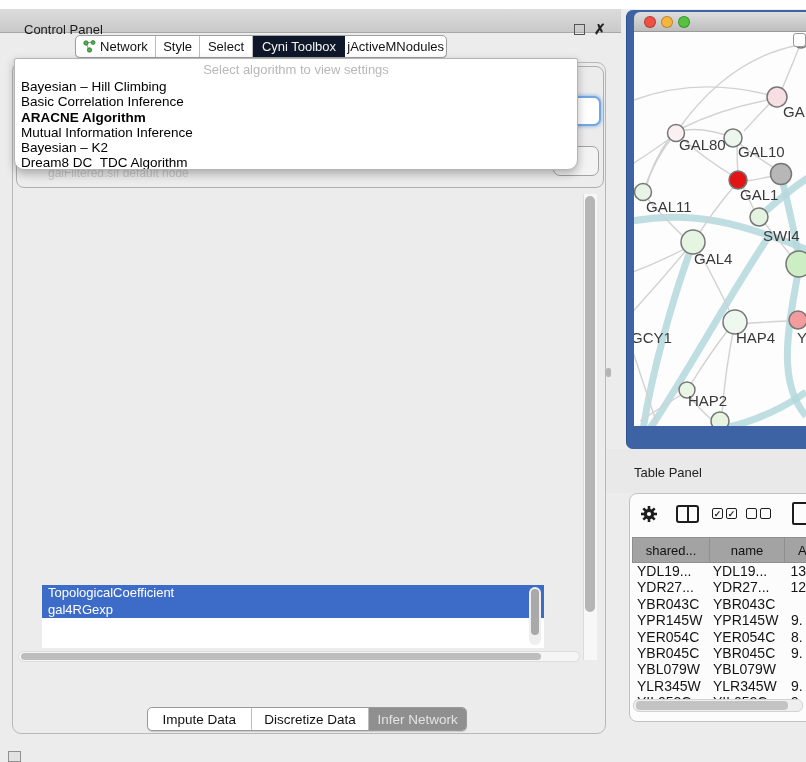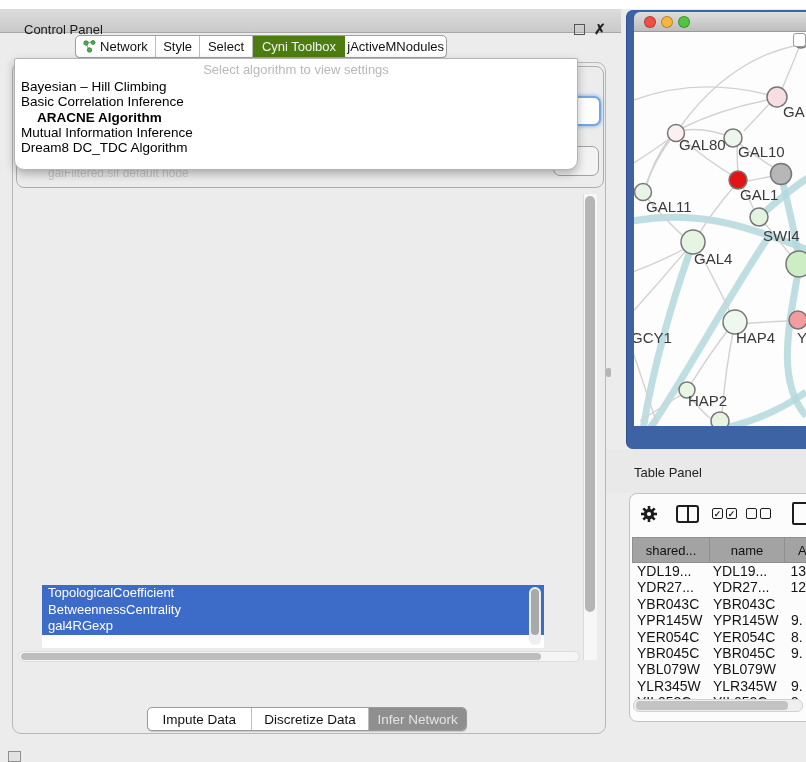--- a/index.html
+++ b/index.html
@@ -13,38 +13,38 @@
   .cp-title{left:24px;top:13px;font-size:13px;color:#1a1a1a;}
   .float-btn{left:574px;top:15px;width:11px;height:11px;border:1.5px solid #555;background:transparent;}
   .close-btn{left:594px;top:12px;font-size:14px;font-weight:bold;color:#222;}
   
   .tabbar{left:75px;top:35px;width:372px;height:23px;display:flex;background:#ffffff;
           border:1px solid #9f9f9f;border-radius:5px;overflow:hidden;z-index:3;
           box-shadow:0 1px 1px rgba(0,0,0,.15);}
   .tabbar .tab{height:100%;display:flex;align-items:center;justify-content:center;
                font-size:13px;color:#111;border-right:1px solid #bdbdbd;gap:4px;}
   .tabbar .tab:last-child{border-right:none;}
-  .tabbar .tab.selected{background:#4d7c0f;color:#f3f3f3;border-right:none;}
+  .tabbar .tab.selected{background:#0f172a;color:#f3f3f3;border-right:none;}
   .w80{width:80px}.w44{width:44px}.w52{width:52px}.w94{width:94px}.w102{width:102px}
   
   .outer-box{left:12px;top:62px;width:594px;height:672px;border:1px solid #b8b8b8;border-radius:9px;
              background:#ececec;z-index:1;}
   
   .hidden-groupbox{left:16px;top:66px;width:588px;height:122px;border:1px solid #aeaeae;border-radius:8px;z-index:2;}
   .frag-blue{left:553px;top:96px;width:48px;height:30px;border:2px solid #74a7e2;border-radius:7px;
              background:#ffffff;box-shadow:0 0 4px #74a7e2;z-index:2;}
   .frag-gray{left:553px;top:146px;width:46px;height:30px;border:1px solid #a2a2a2;border-radius:7px;
              background:#f3f3f3;z-index:2;}
   .faint-combo-text{left:48px;top:166px;font-size:12px;color:#c6c6c6;z-index:2;white-space:nowrap;}
   
   .popup{left:14px;top:58px;width:564px;height:112px;background:#ffffff;border:1px solid #b4b4b4;
          border-radius:2px 2px 10px 10px;box-shadow:0 4px 10px rgba(0,0,0,.28);z-index:10;overflow:hidden;}
   .popup .placeholder{height:18px;line-height:18px;text-align:center;color:#b8b8b8;font-size:13px;margin-top:2px;}
   .popup .dd-item{height:15.3px;line-height:15.3px;font-size:13.5px;color:#000;padding-left:6px;white-space:nowrap;}
-  .popup .dd-item.bold{font-weight:bold;margin-left:16px;}
+  .popup .dd-item.bold{font-weight:bold;}
   
   .fset{position:absolute;border:1px solid #a6a6a6;border-radius:3px;box-sizing:border-box;}
   .legend{position:absolute;top:-8px;left:8px;background:#ececec;padding:0 4px;font-size:13px;color:#111;white-space:nowrap;}
   .lbl{position:absolute;font-size:13px;font-weight:bold;color:#111;white-space:nowrap;}
   .lbl.dim{color:#9f9f9f;}
   .plain{position:absolute;font-size:13px;color:#111;white-space:nowrap;}
   .combo{position:absolute;border:1px solid #8d8d8d;border-radius:4px;background:linear-gradient(#ffffff,#e4e4e4);
          box-shadow:0 1px 2px rgba(0,0,0,.12);font-size:13px;color:#111;box-sizing:border-box;}
   .combo .val{display:block;padding:3px 22px 0 13px;white-space:nowrap;overflow:hidden;}
   .stepper{position:absolute;right:7px;top:50%;margin-top:-6px;width:8px;height:12px;}
@@ -157,20 +157,21 @@
 <div class="abs frag-gray"></div>
 <div class="abs faint-combo-text">galFiltered.sif default node</div>
 
 <div class="abs popup">
   <div class="placeholder">Select algorithm to view settings</div>
   <div>
       <div class="dd-item">Bayesian – Hill Climbing</div>
       <div class="dd-item">Basic Correlation Inference</div>
       <div class="dd-item bold">ARACNE Algorithm</div>
       <div class="dd-item">Mutual Information Inference</div>
+      <div class="dd-item">Bayesian – K2</div>
       <div class="dd-item">Dream8 DC_TDC Algorithm</div>
     </div>
 </div>
 
 <div class="fset" style="left:16px;top:192px;width:586px;height:470px;">
   <span class="legend">Cyni Algorithm Settings</span>
 </div>
 
 <div class="fset" style="left:28px;top:222px;width:546px;height:168px;">
   <span class="legend" style="color:#2424e0;">Algorithm Definition</span>
@@ -215,21 +216,20 @@
 
 <div class="fset" style="left:28px;top:552px;width:546px;height:100px;">
   <span class="legend">
     <span>Sources for Network Inference</span>
     <span class="tri" style="font-size:11px;">▼</span>
   </span>
 </div>
 <span class="lbl" style="left:36px;top:566px;">Data Attributes</span>
 <div class="abs attr-list">
     <div class="attr-item" style="background: rgb(61, 108, 200);">TopologicalCoefficient</div>
-    <div class="attr-item" style="background: rgb(61, 108, 200);">BetweennessCentrality</div>
     <div class="attr-item" style="background: rgb(61, 108, 200);">gal4RGexp</div>
   </div>
 <div class="abs list-scroll"></div>
 <div class="abs list-thumb"></div>
 
 <div class="abs vscroll"></div>
 <div class="abs vthumb"></div>
 <div class="abs hscroll"></div>
 <div class="abs hthumb"></div>
 

